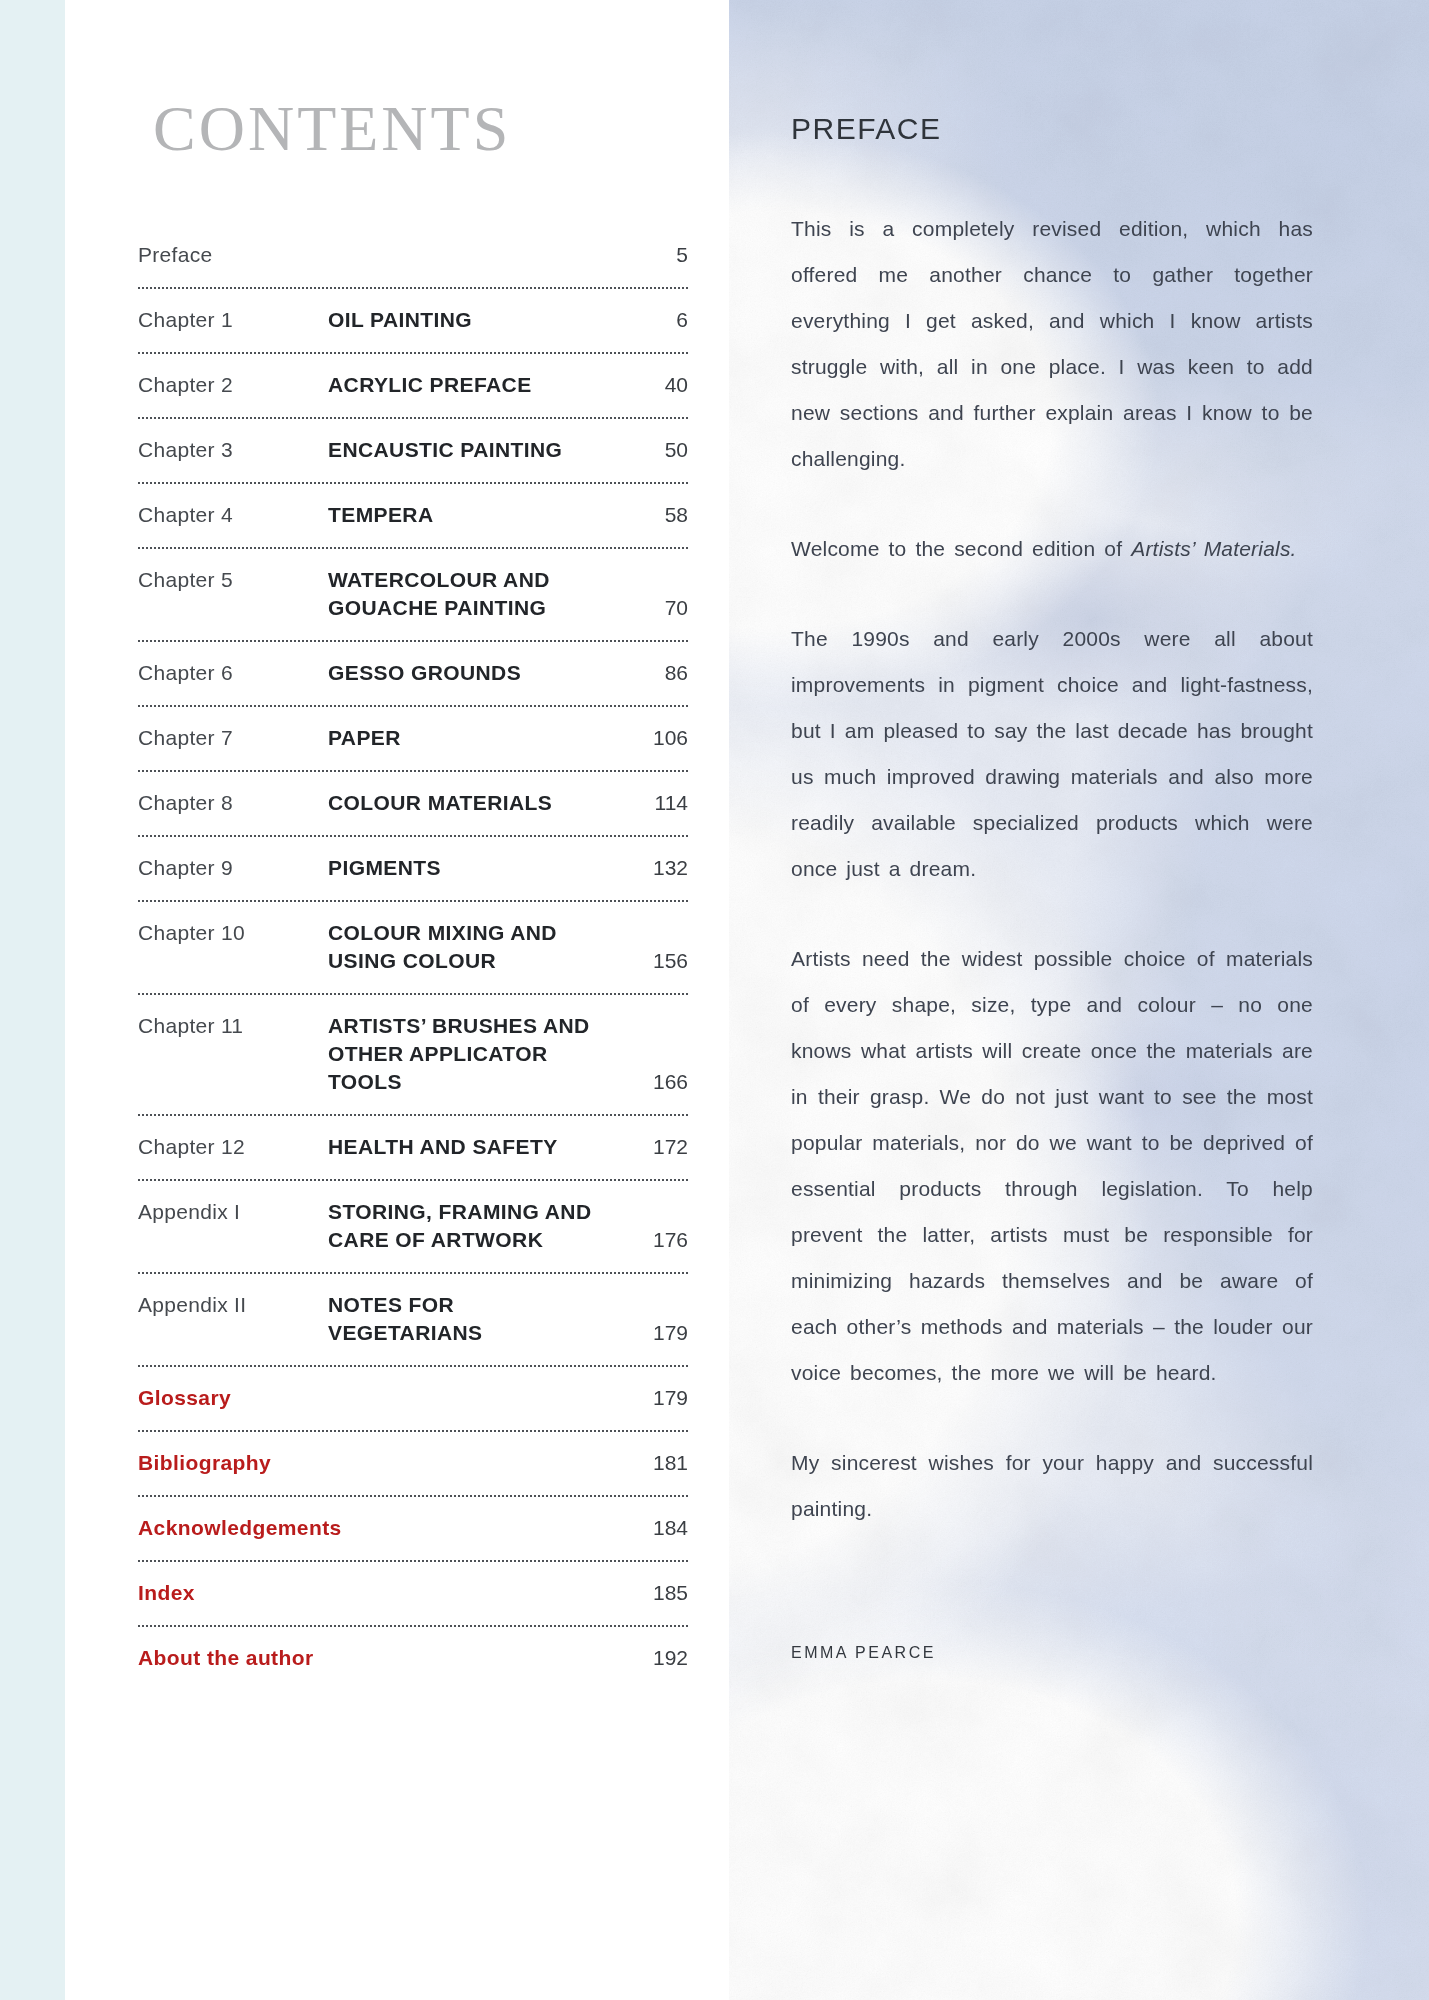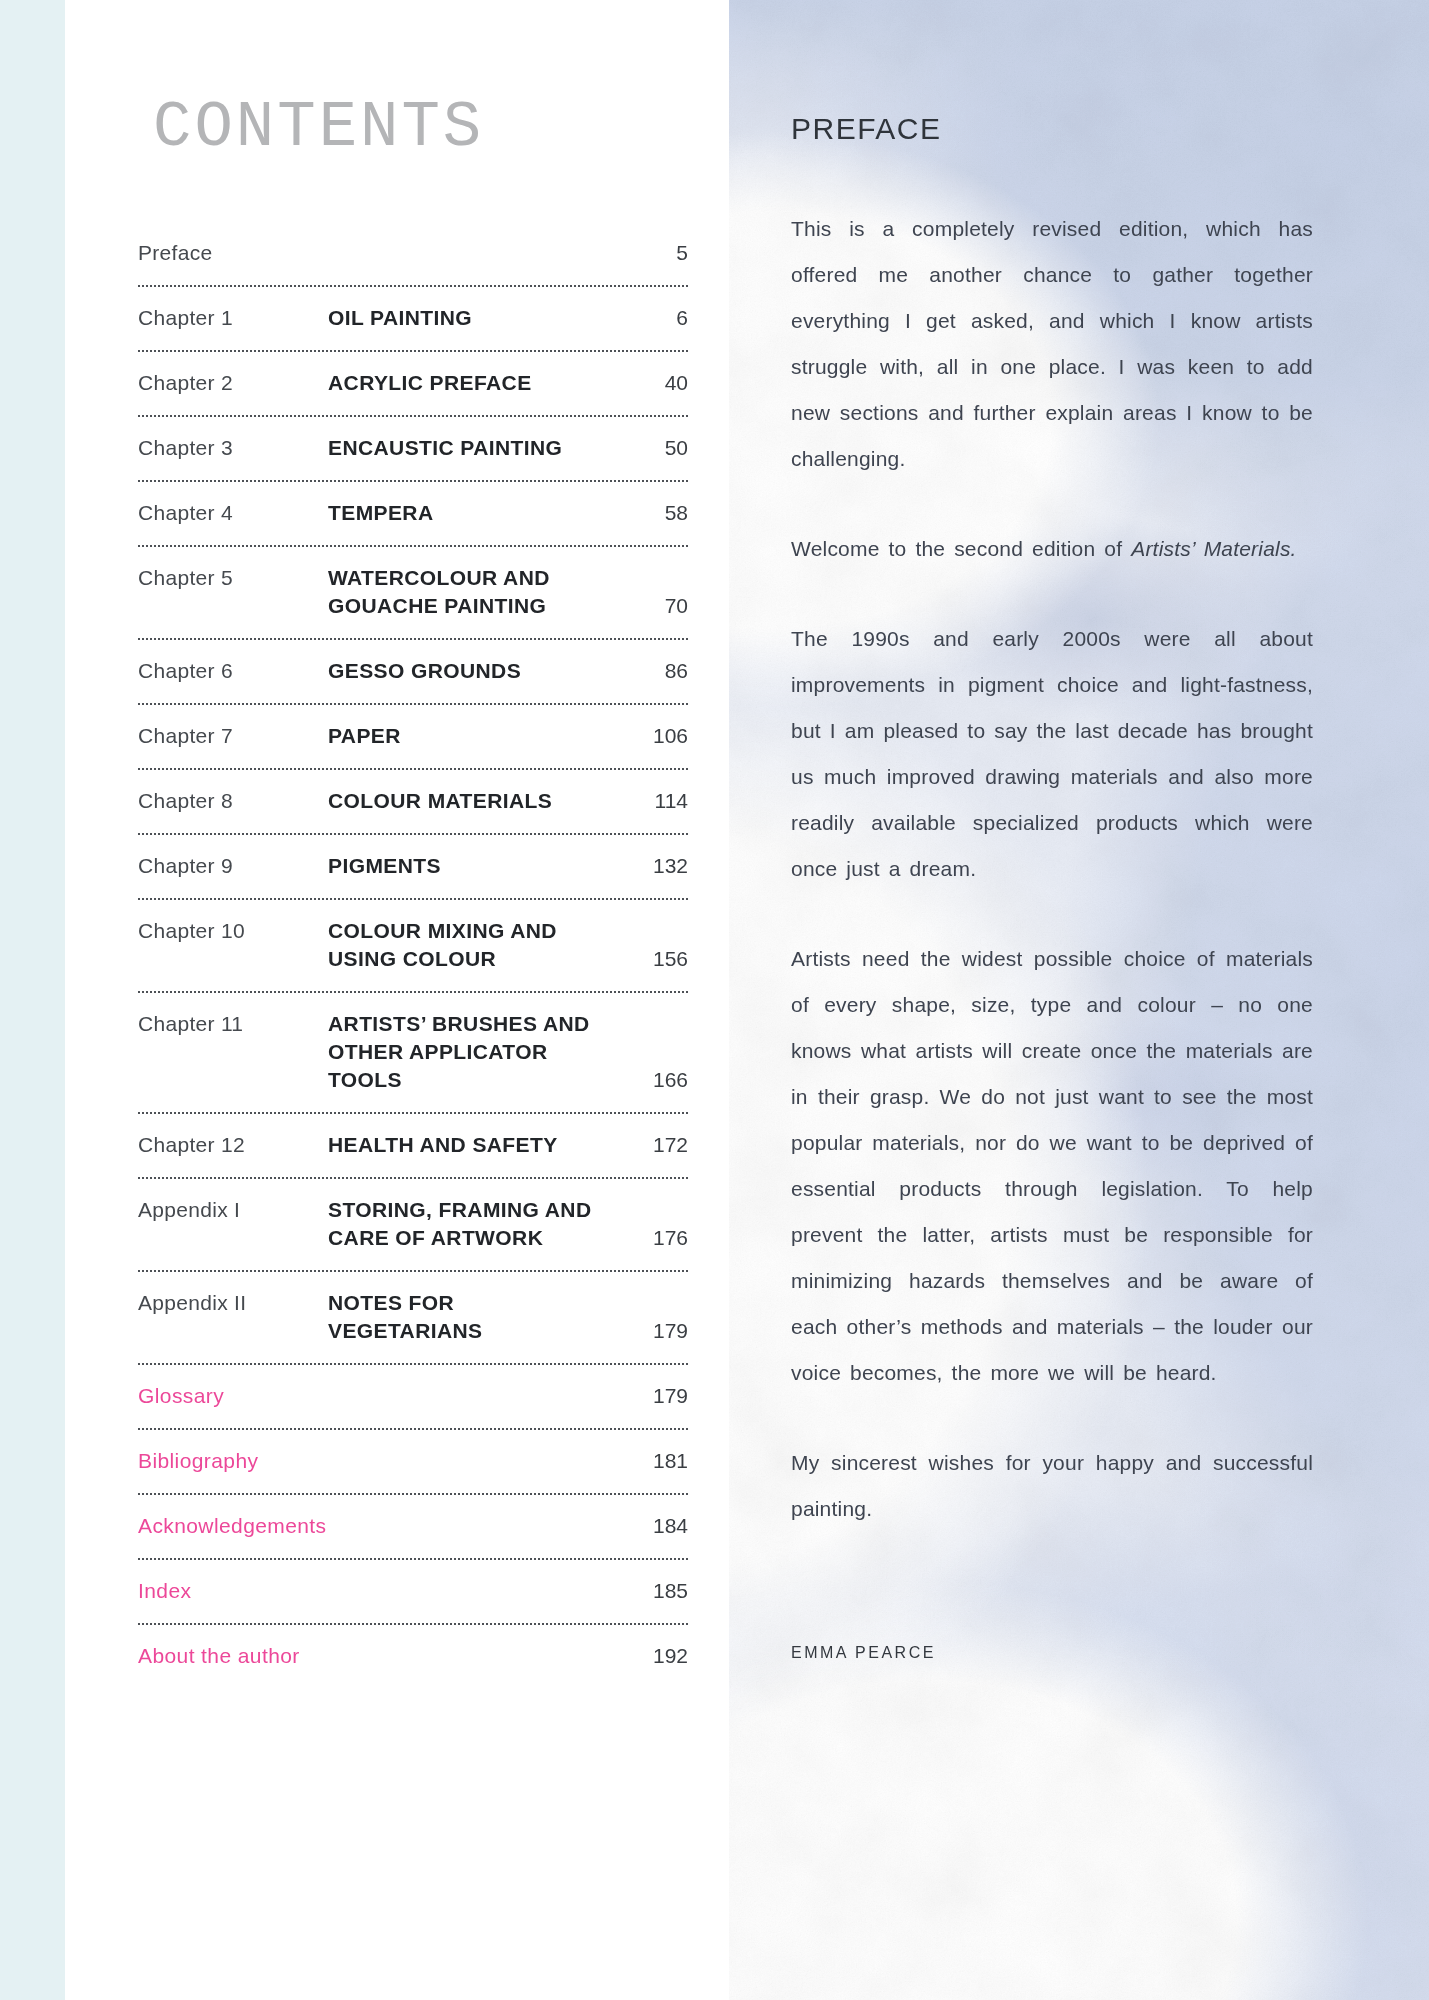--- a/index.html
+++ b/index.html
@@ -25,21 +25,21 @@
 
   
   .left-page {
     width: 664px;
     height: 100%;
     flex: 0 0 auto;
     background: #ffffff;
     position: relative;
   }
   .contents-title {
-    font-family: Liberation Mono, monospace;
+    font-family: Liberation Serif, serif;
     font-weight: 400;
     font-size: 64px;
     letter-spacing: 3px;
     color: #b4b5b7;
     margin: 92px 0 58px 88px;
   }
   .toc {
     margin-left: 73px;
     width: 550px;
     color: #393d42;
@@ -61,22 +61,22 @@
     color: #222529;
     font-weight: 700;
     letter-spacing: 0.4px;
   }
   .toc-page {
     color: #3a3e43;
     text-align: right;
     align-self: end;
   }
   .toc-row.em .toc-label {
-    color: #ec4899;
-    font-weight: 400;
+    color: #b91c1c;
+    font-weight: 700;
     letter-spacing: 0.4px;
   }
   .toc-sep {
     border-top: 2px dotted #4d5156;
     height: 0;
   }
 
   
   .right-page {
     width: 700px;

